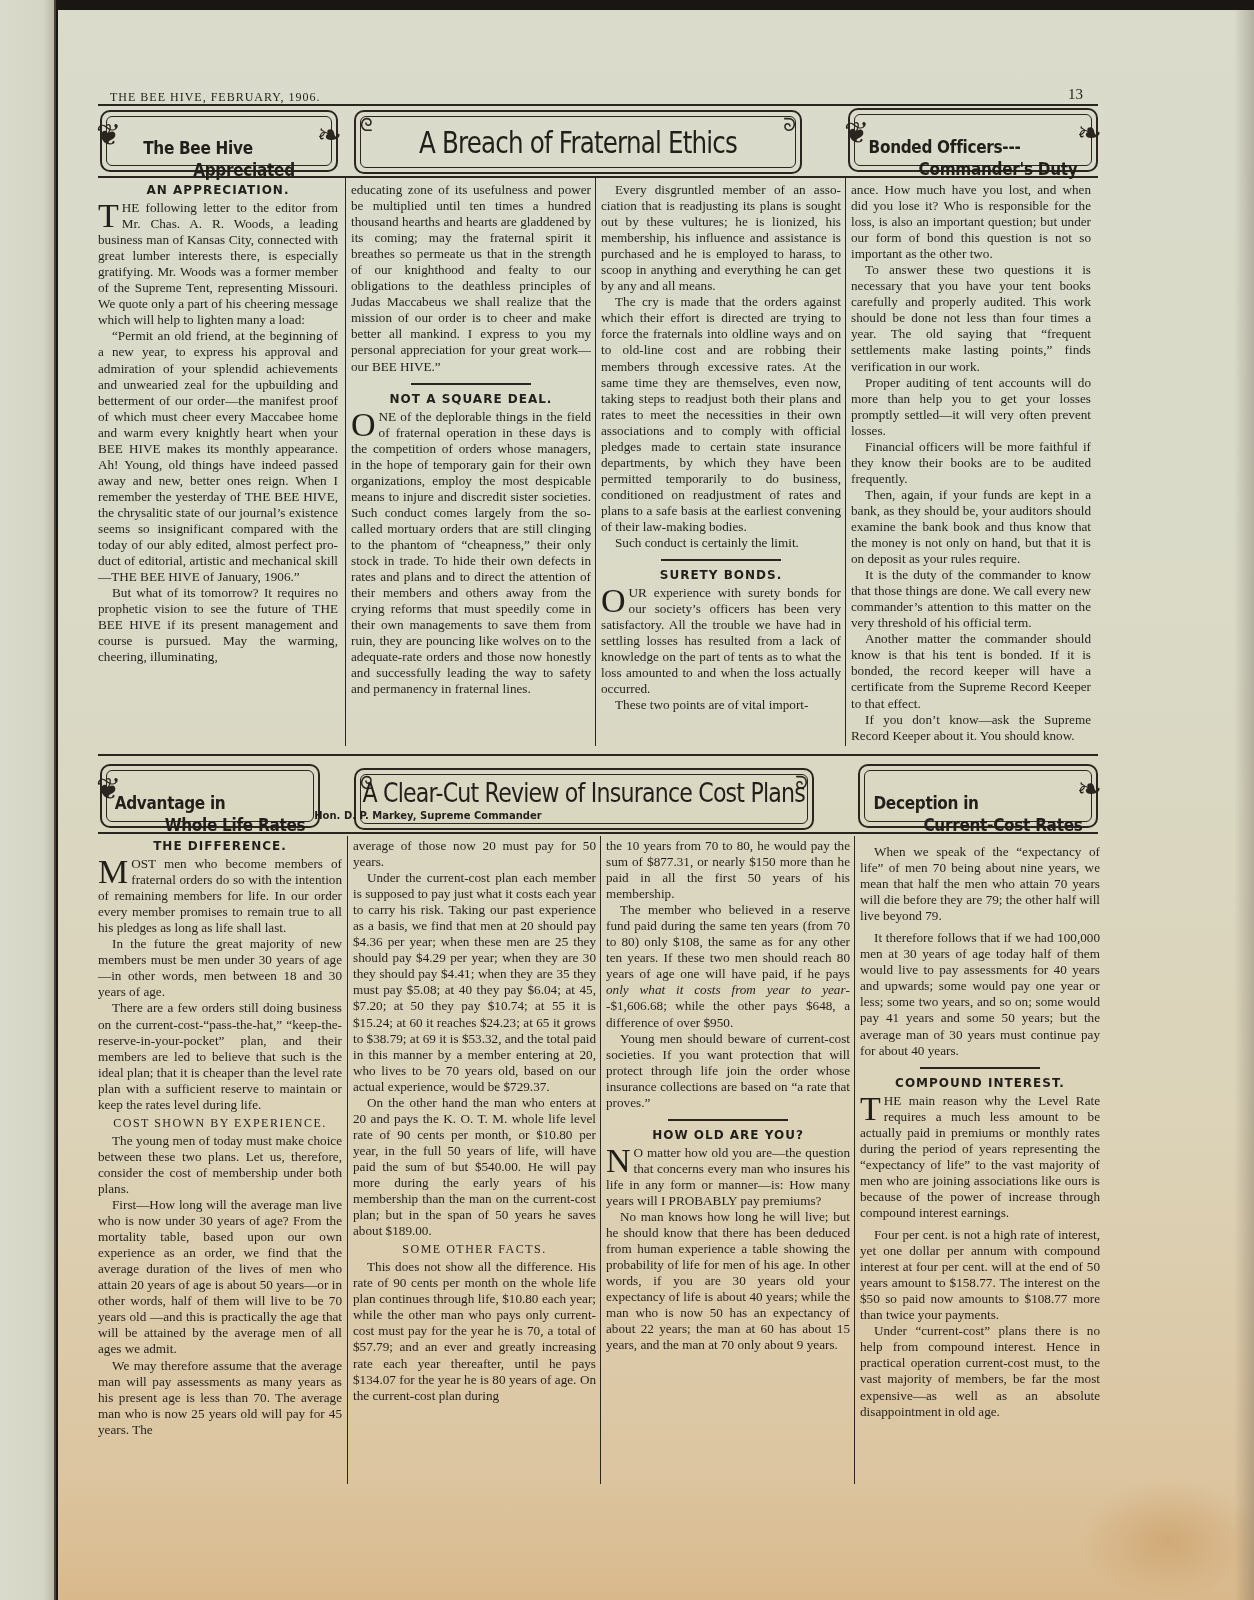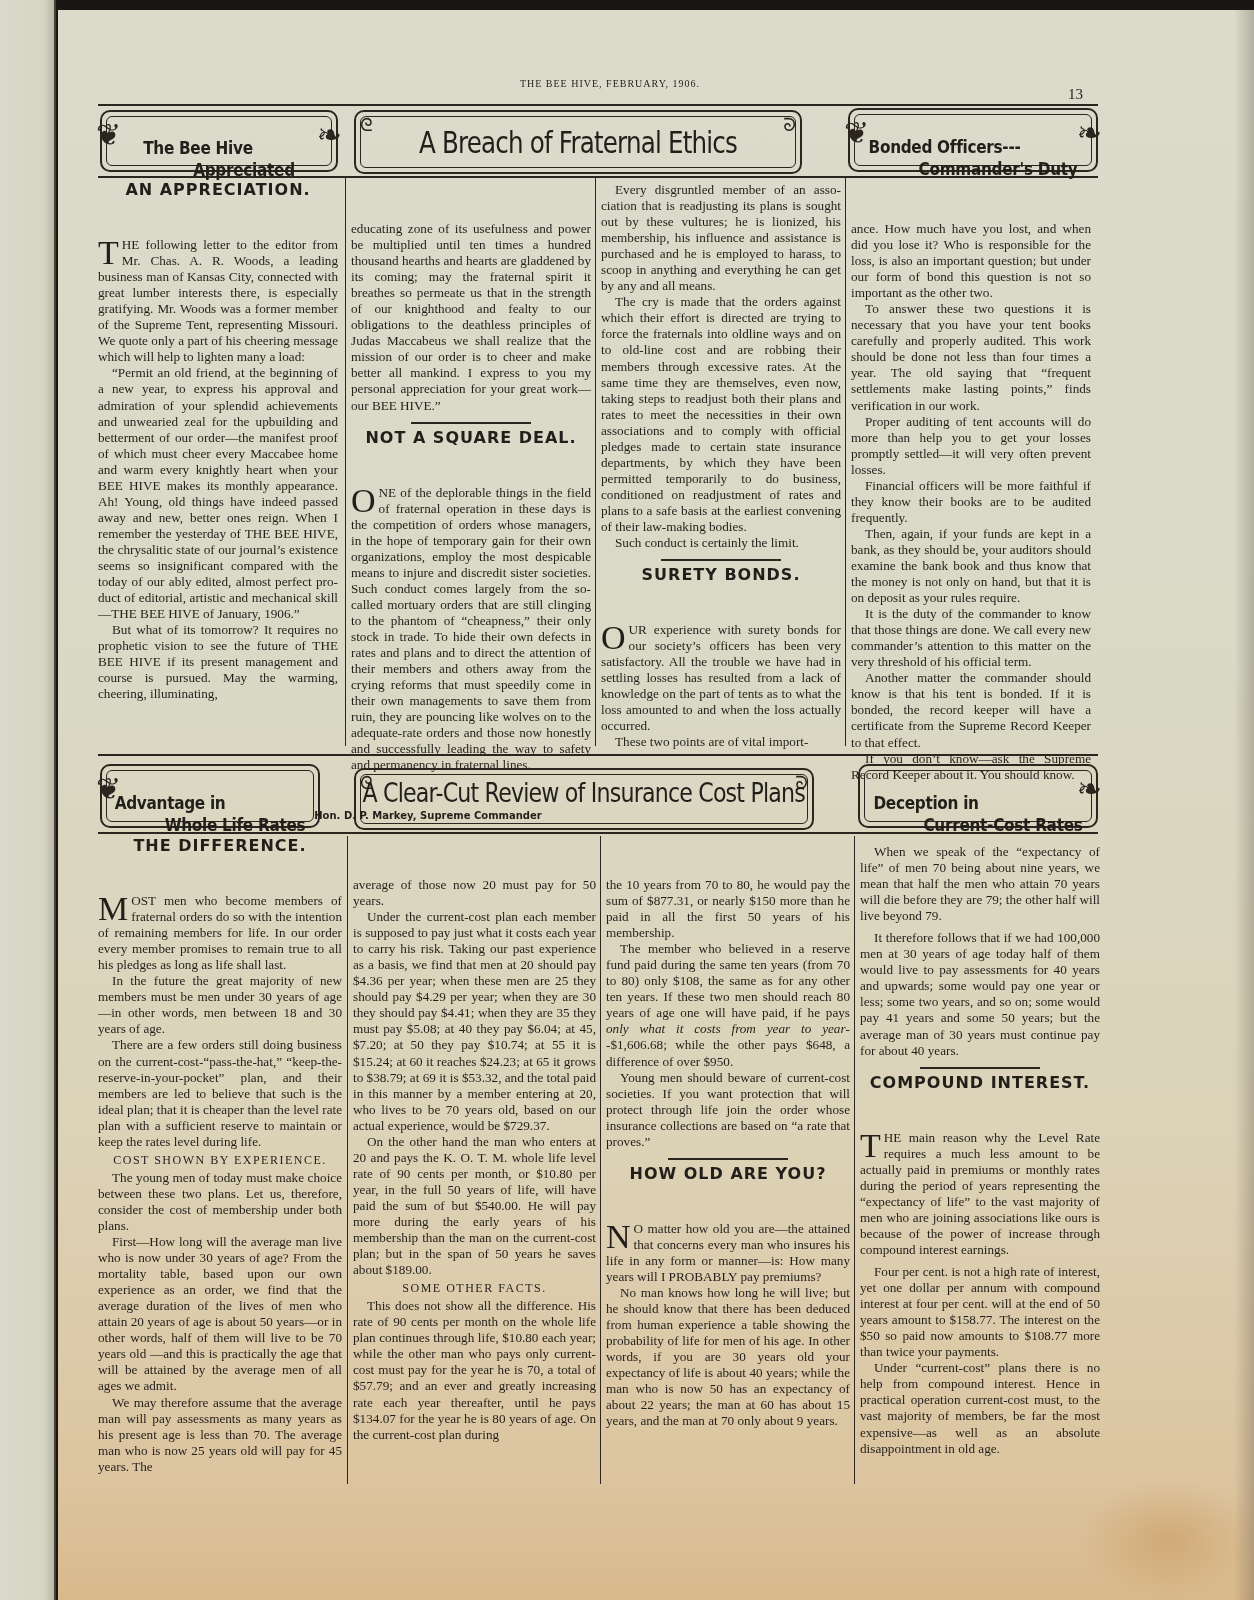--- a/index.html
+++ b/index.html
@@ -21,22 +21,22 @@
   }
   .page::after {
     content: ""; position: absolute; right: 0; top: 0; width: 20px; height: 100%;
     background: linear-gradient(90deg, rgba(0,0,0,0) 0%, rgba(60,50,40,0.25) 100%);
   }
   .stain {
     position: absolute; left: 1020px; top: 1470px; width: 180px; height: 120px;
     background: radial-gradient(ellipse at center, rgba(190,130,60,0.35) 0%, rgba(190,130,60,0) 70%);
   }
   .running-head {
-    position: absolute; left: 52px; top: 68px; width: 1000px;
-    font-size: 10px; letter-spacing: 1px; text-align: center;
+    position: absolute; left: 52px; top: 80px; width: 1000px;
+    font-size: 12px; letter-spacing: 1px;
   }
   .page-number {
     position: absolute; left: 1010px; top: 76px; font-size: 15px;
   }
   .rule-thick { position: absolute; height: 2px; background: #2a251f; }
 
   .banner {
     position: absolute; border: 2px solid #2a251f; border-radius: 10px;
     background: transparent;
     display: flex; align-items: center; justify-content: center;
@@ -63,25 +63,25 @@
   }
   .center-banner .byline {
     font-size: 10px; font-weight: bold; display: block; text-align: left; margin-top: 2px;
   }
 
   .col {
     position: absolute; font-size: 13.2px; line-height: 16.05px;
     text-align: justify; hyphens: manual;
   }
   .col p { text-indent: 14px; margin: 0; }
-  .col p.noindent { text-indent: 0; margin-top: 39px; }
+  .col p.noindent { text-indent: 0; }
   .col-divider { position: absolute; width: 1px; background: #2a251f; }
   .section-head {
     font-family: "DejaVu Sans", "Liberation Sans", sans-serif; font-weight: bold;
-    font-size: 16px; text-align: center; letter-spacing: 1px; margin: 2px 0 2px 0;
+    font-size: 12px; text-align: center; letter-spacing: 1px; margin: 2px 0 2px 0;
   }
   .sub-head {
     font-size: 12px; text-align: center; letter-spacing: 1.5px; margin: 2px 0;
     font-variant: small-caps;
   }
   .short-rule { width: 120px; height: 2px; background: #2a251f; margin: 8px auto 6px auto; }
   .dropcap {
     float: left; font-size: 34px; line-height: 28px; margin: 2px 3px 0 0;
     font-family: "Liberation Serif", serif;
   }
@@ -214,21 +214,21 @@
     <div class="sub-head">SOME OTHER FACTS.</div>
     <p>This does not show all the difference. His rate of 90 cents per month on the whole life plan continues through life, $10.80 each year; while the other man who pays only current-cost must pay for the year he is 70, a total of $57.79; and an ever and greatly increasing rate each year thereafter, until he pays $134.07 for the year he is 80 years of age. On the current-cost plan during</p>
   </div>
 
   <div class="col" style="left:548px; top:828px; width:244px;">
     <p class="noindent">the 10 years from 70 to 80, he would pay the sum of $877.31, or nearly $150 more than he paid in all the first 50 years of his membership.</p>
     <p><span>The member who believed in a reserve fund paid during the same ten years (from 70 to 80) only $108, the same as for any other ten years. If these two men should reach 80 years of age one will have paid, if he pays </span><i>only what it costs from year to year</i><span>--$1,606.68; while the other pays $648, a difference of over $950.</span></p>
     <p>Young men should beware of current-cost societies. If you want protection that will protect through life join the order whose insurance collections are based on “a rate that proves.”</p>
     <div class="short-rule"></div>
     <div class="section-head">HOW OLD ARE YOU?</div>
-    <p class="noindent"><span class="dropcap">N</span><span>O matter how old you are—the attained that concerns every man who insures his life in any form or man­ner—is: How many years will I PROB­ABLY pay premiums?</span></p>
+    <p class="noindent"><span class="dropcap">N</span><span>O matter how old you are—the question that concerns every man who insures his life in any form or man­ner—is: How many years will I PROB­ABLY pay premiums?</span></p>
     <p>No man knows how long he will live; but he should know that there has been deduced from human experience a table showing the probability of life for men of his age. In other words, if you are 30 years old your expectancy of life is about 40 years; while the man who is now 50 has an expectancy of about 22 years; the man at 60 has about 15 years, and the man at 70 only about 9 years.</p>
   </div>
 
   <div class="col" style="left:802px; top:834px; width:240px;">
     <p>When we speak of the “expectancy of life” of men 70 being about nine years, we mean that half the men who attain 70 years will die before they are 79; the other half will live beyond 79.</p>
     <p style="margin-top:6px;">It therefore follows that if we had 100,000 men at 30 years of age today half of them would live to pay assess­ments for 40 years and upwards; some would pay one year or less; some two years, and so on; some would pay 41 years and some 50 years; but the aver­age man of 30 years must continue pay for about 40 years.</p>
     <div class="short-rule"></div>
     <div class="section-head">COMPOUND INTEREST.</div>
     <p class="noindent"><span class="dropcap">T</span><span>HE main reason why the Level Rate requires a much less amount to be actually paid in premiums or monthly rates during the period of years repre­senting the “expectancy of life” to the vast majority of men who are joining associations like ours is because of the power of increase through compound interest earnings.</span></p>
     <p style="margin-top:6px;">Four per cent. is not a high rate of in­terest, yet one dollar per annum with compound interest at four per cent. will at the end of 50 years amount to $158.77. The interest on the $50 so paid now amounts to $108.77 more than twice your payments.</p>

